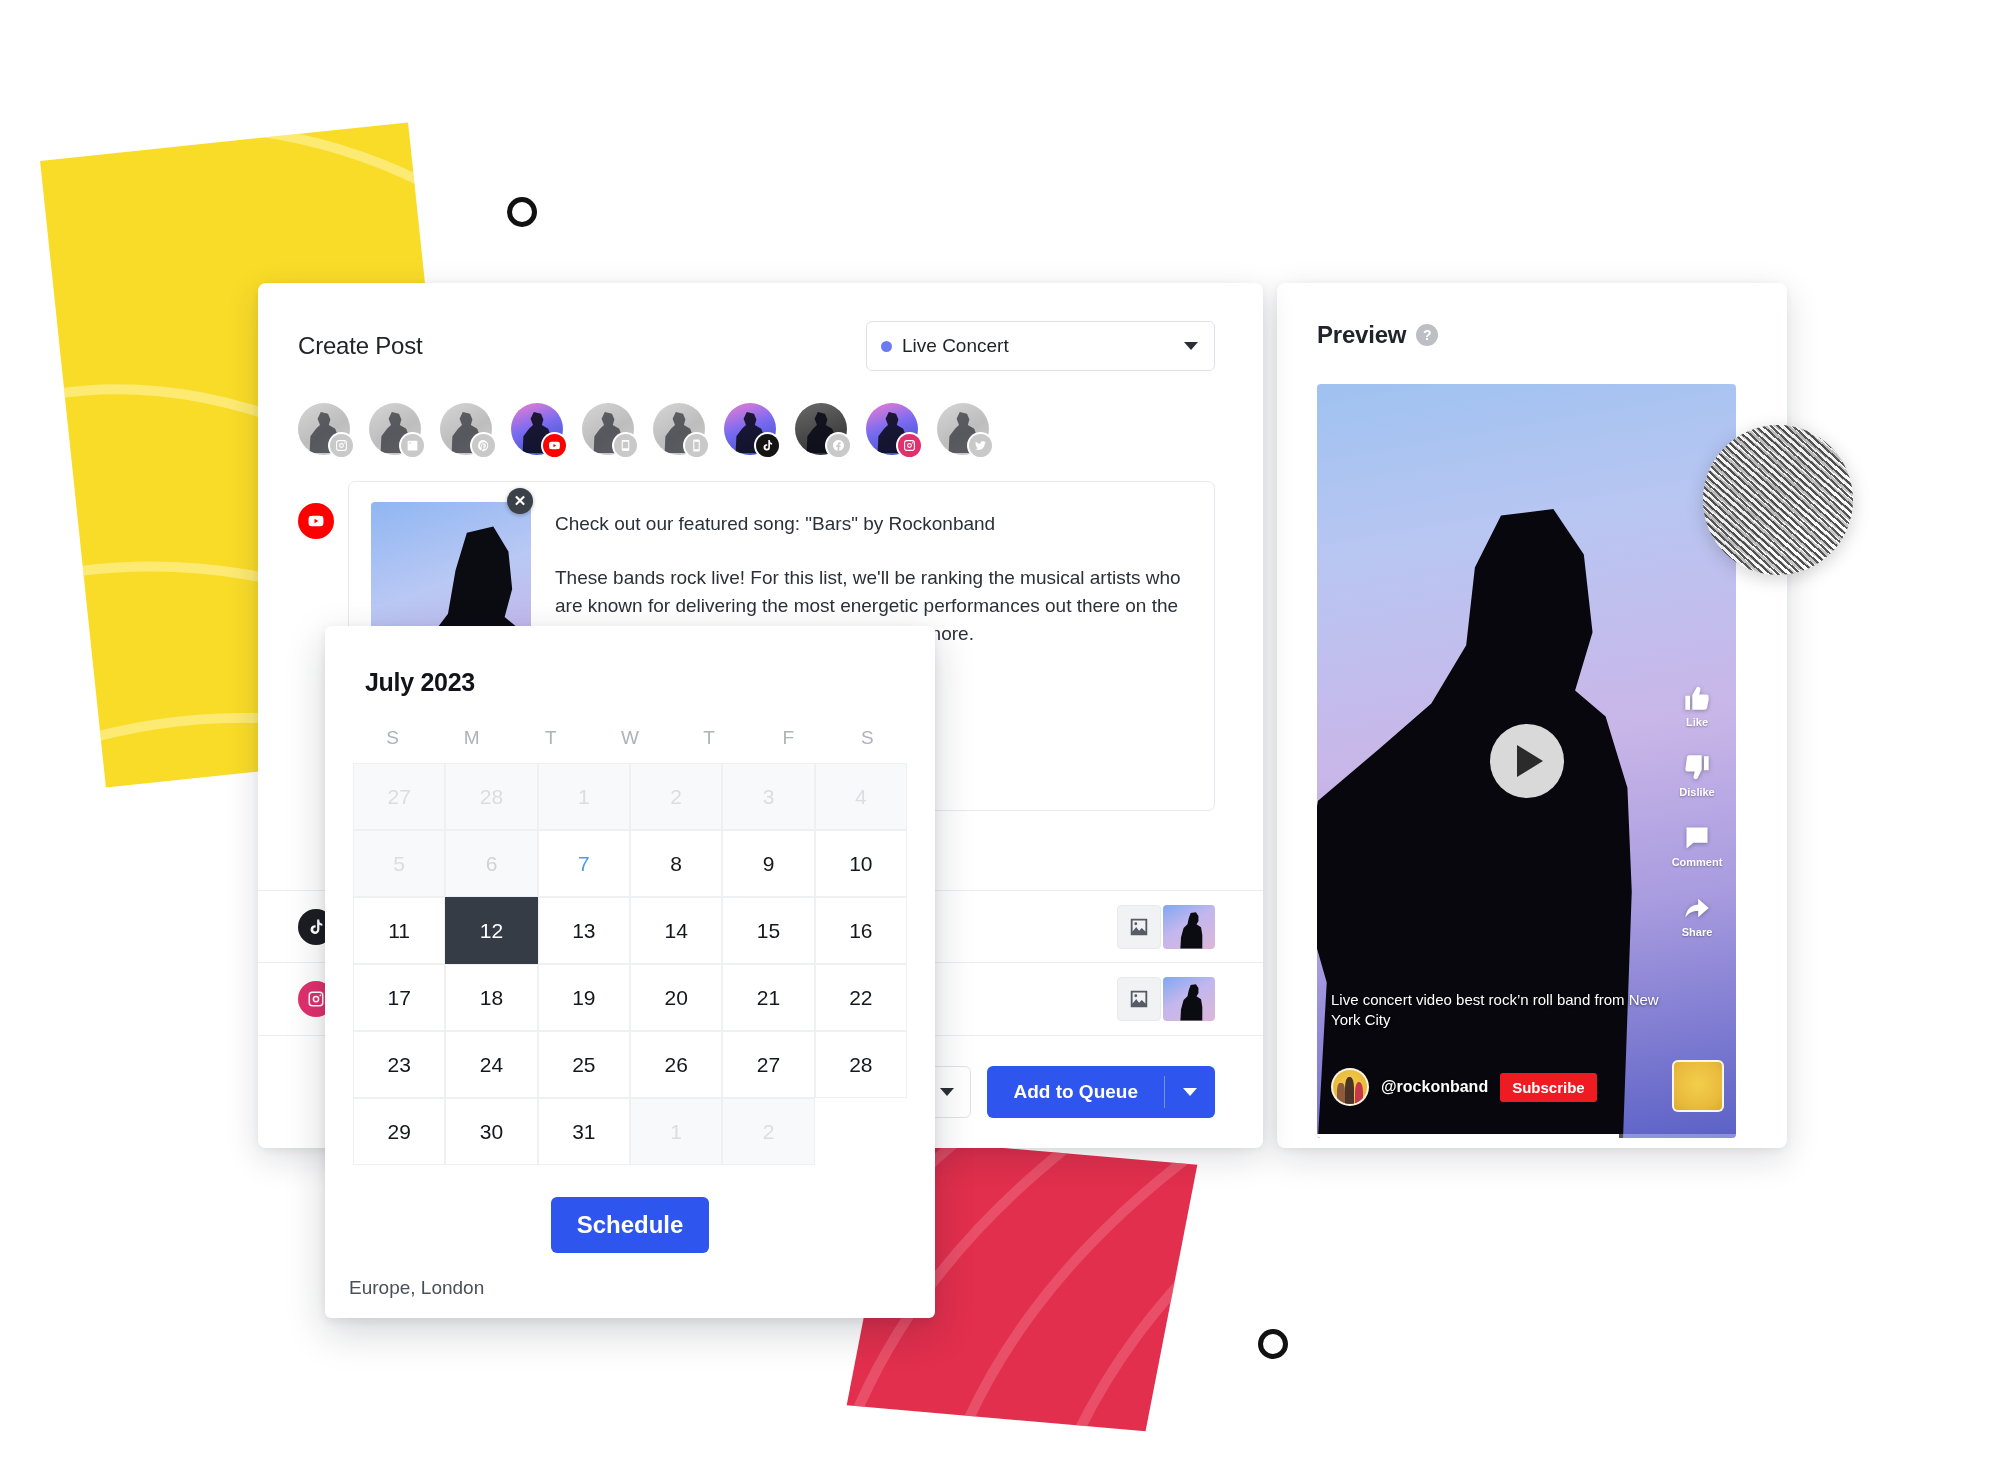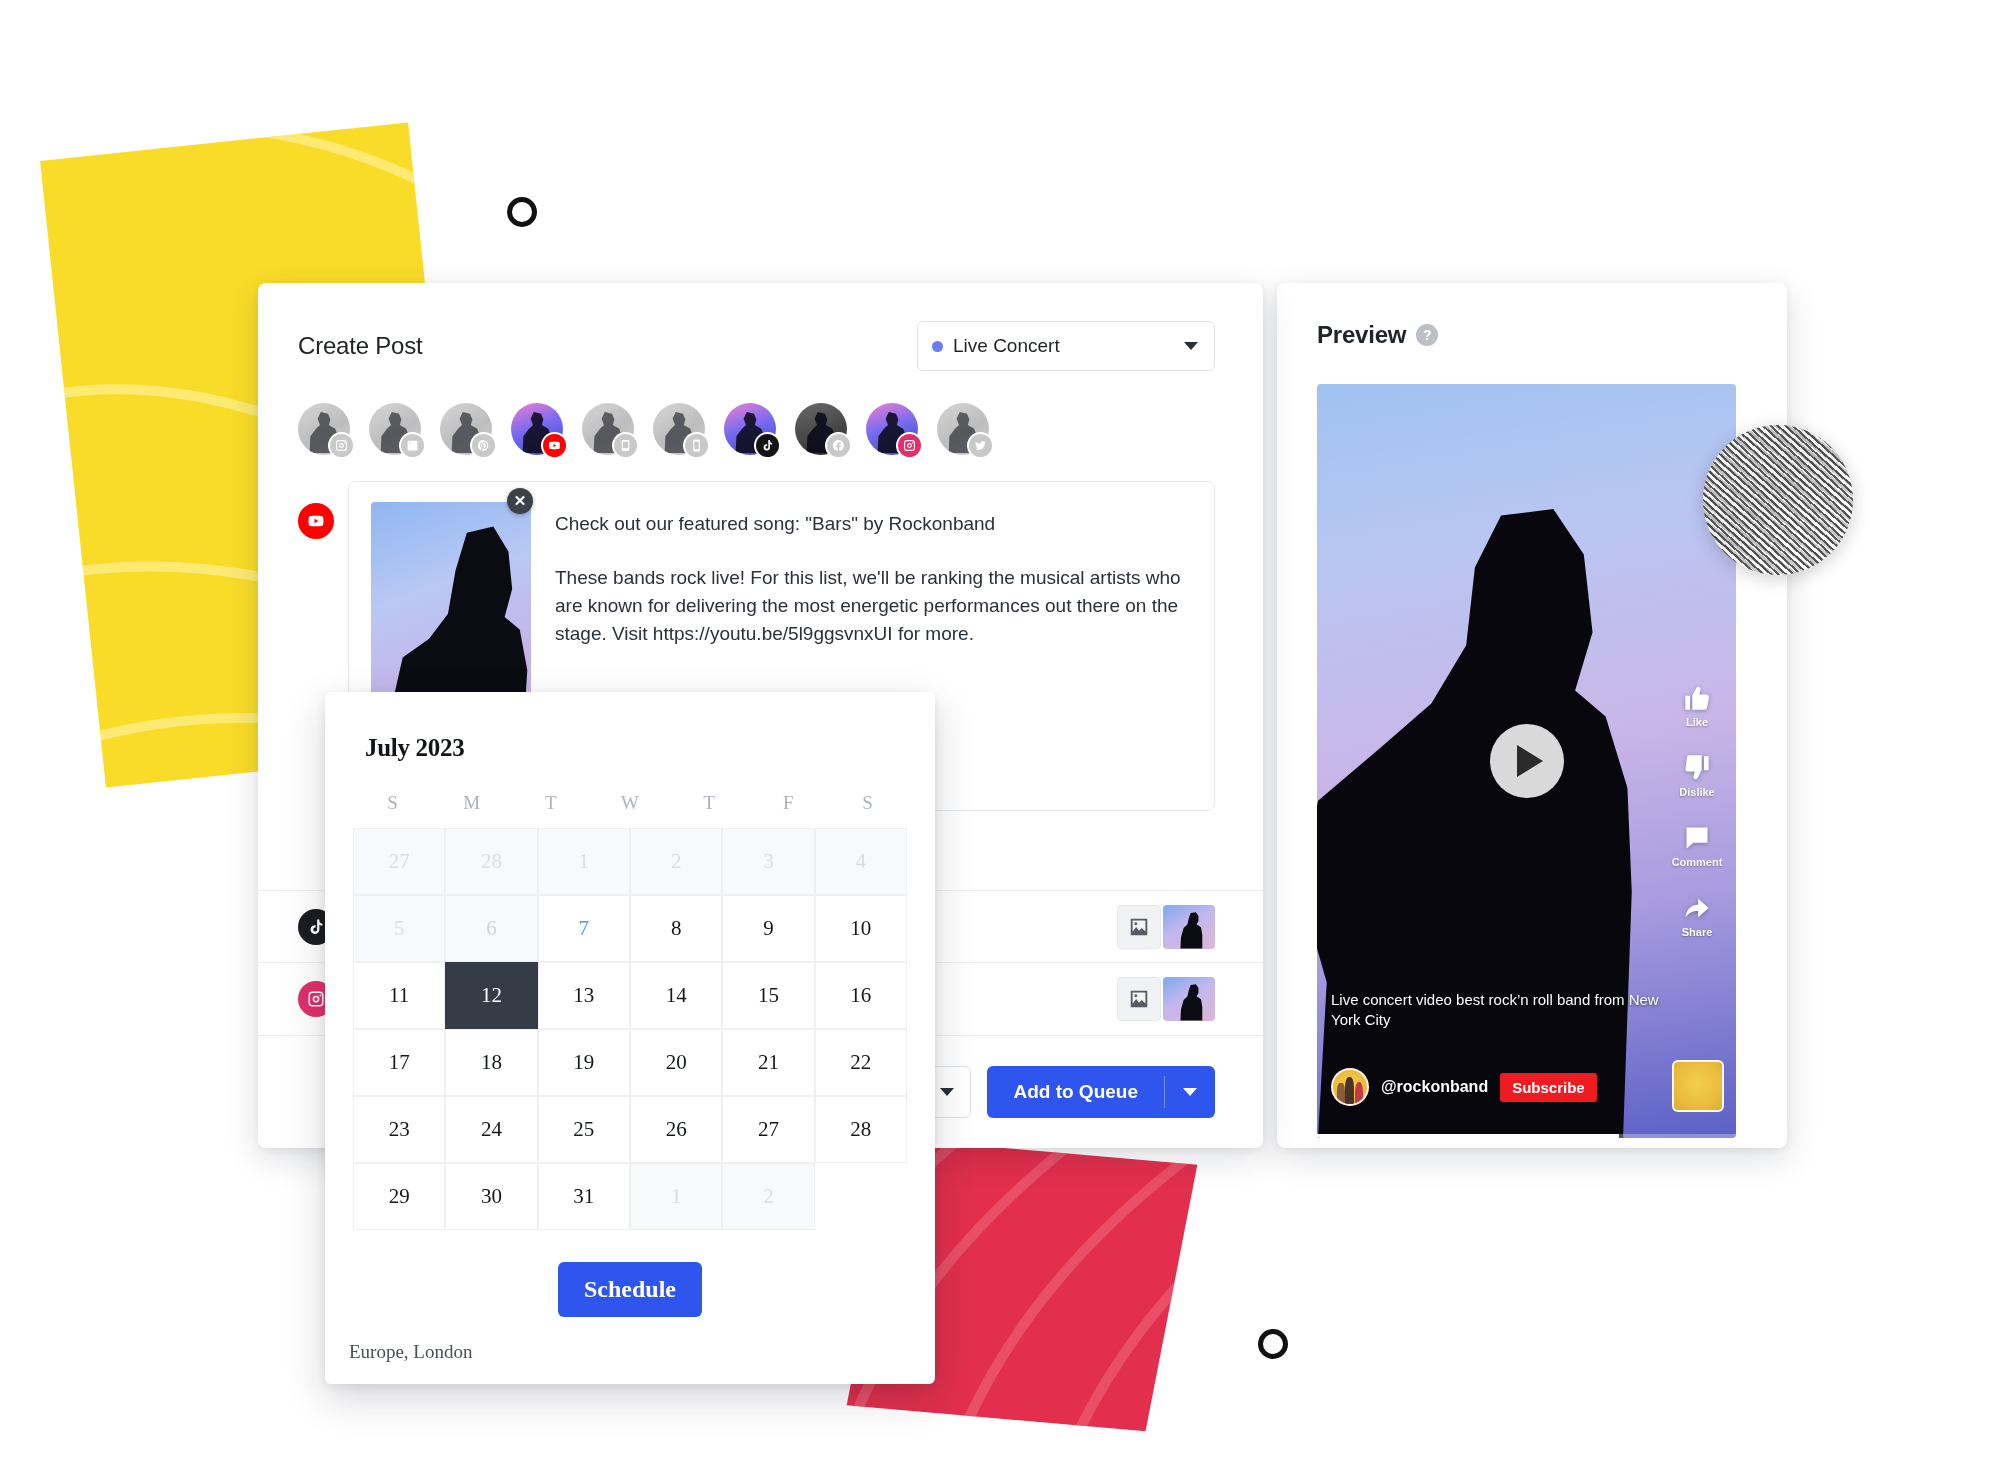--- a/index.html
+++ b/index.html
@@ -43,30 +43,30 @@
     box-shadow: 0 4px 18px rgba(0,0,0,.18);
   }
 
   
   .card {
     position: absolute; background: #fff; border-radius: 8px;
     box-shadow: 0 10px 34px rgba(16,24,40,.14), 0 2px 8px rgba(16,24,40,.06);
   }
   #create-post-card { left: 258px; top: 283px; width: 1005px; height: 865px; }
   #preview-card     { left: 1277px; top: 283px; width: 510px; height: 865px; }
-  #calendar-card    { left: 325px; top: 692px; width: 610px; height: 692px; border-radius:6px;
-                      box-shadow: 0 14px 40px rgba(16,24,40,.18), 0 3px 10px rgba(16,24,40,.08); font-family: Liberation Serif, serif; }
+  #calendar-card    { left: 325px; top: 626px; width: 610px; height: 692px; border-radius:6px;
+                      box-shadow: 0 14px 40px rgba(16,24,40,.18), 0 3px 10px rgba(16,24,40,.08); }
 
   
   .cp-header { display:flex; align-items:center; justify-content:space-between;
                padding: 38px 48px 0 40px; }
   .cp-title { font-size: 24px; font-weight: 400; color: #212529; letter-spacing:-.2px;}
   .select-box {
     display:flex; align-items:center; gap:10px;
-    width: 298px; height: 50px; border: 1px solid #dfe3e8; border-radius: 6px;
+    width: 349px; height: 50px; border: 1px solid #dfe3e8; border-radius: 6px;
     padding: 0 14px; background:#fff; font-size: 19px; color:#1f2328;
     position: relative;
   }
   .sel-dot { width:11px; height:11px; border-radius:50%; background:#6b7cf0; flex:0 0 auto;}
   .sel-caret { position:absolute; right:16px; width:0;height:0;
     border-left:7px solid transparent;border-right:7px solid transparent;border-top:8px solid #2a2f36;}
 
   
   .avatars { display:flex; gap:19px; padding: 32px 0 0 40px; }
   .avatar-wrap { position: relative; width: 52px; height:52px; }

